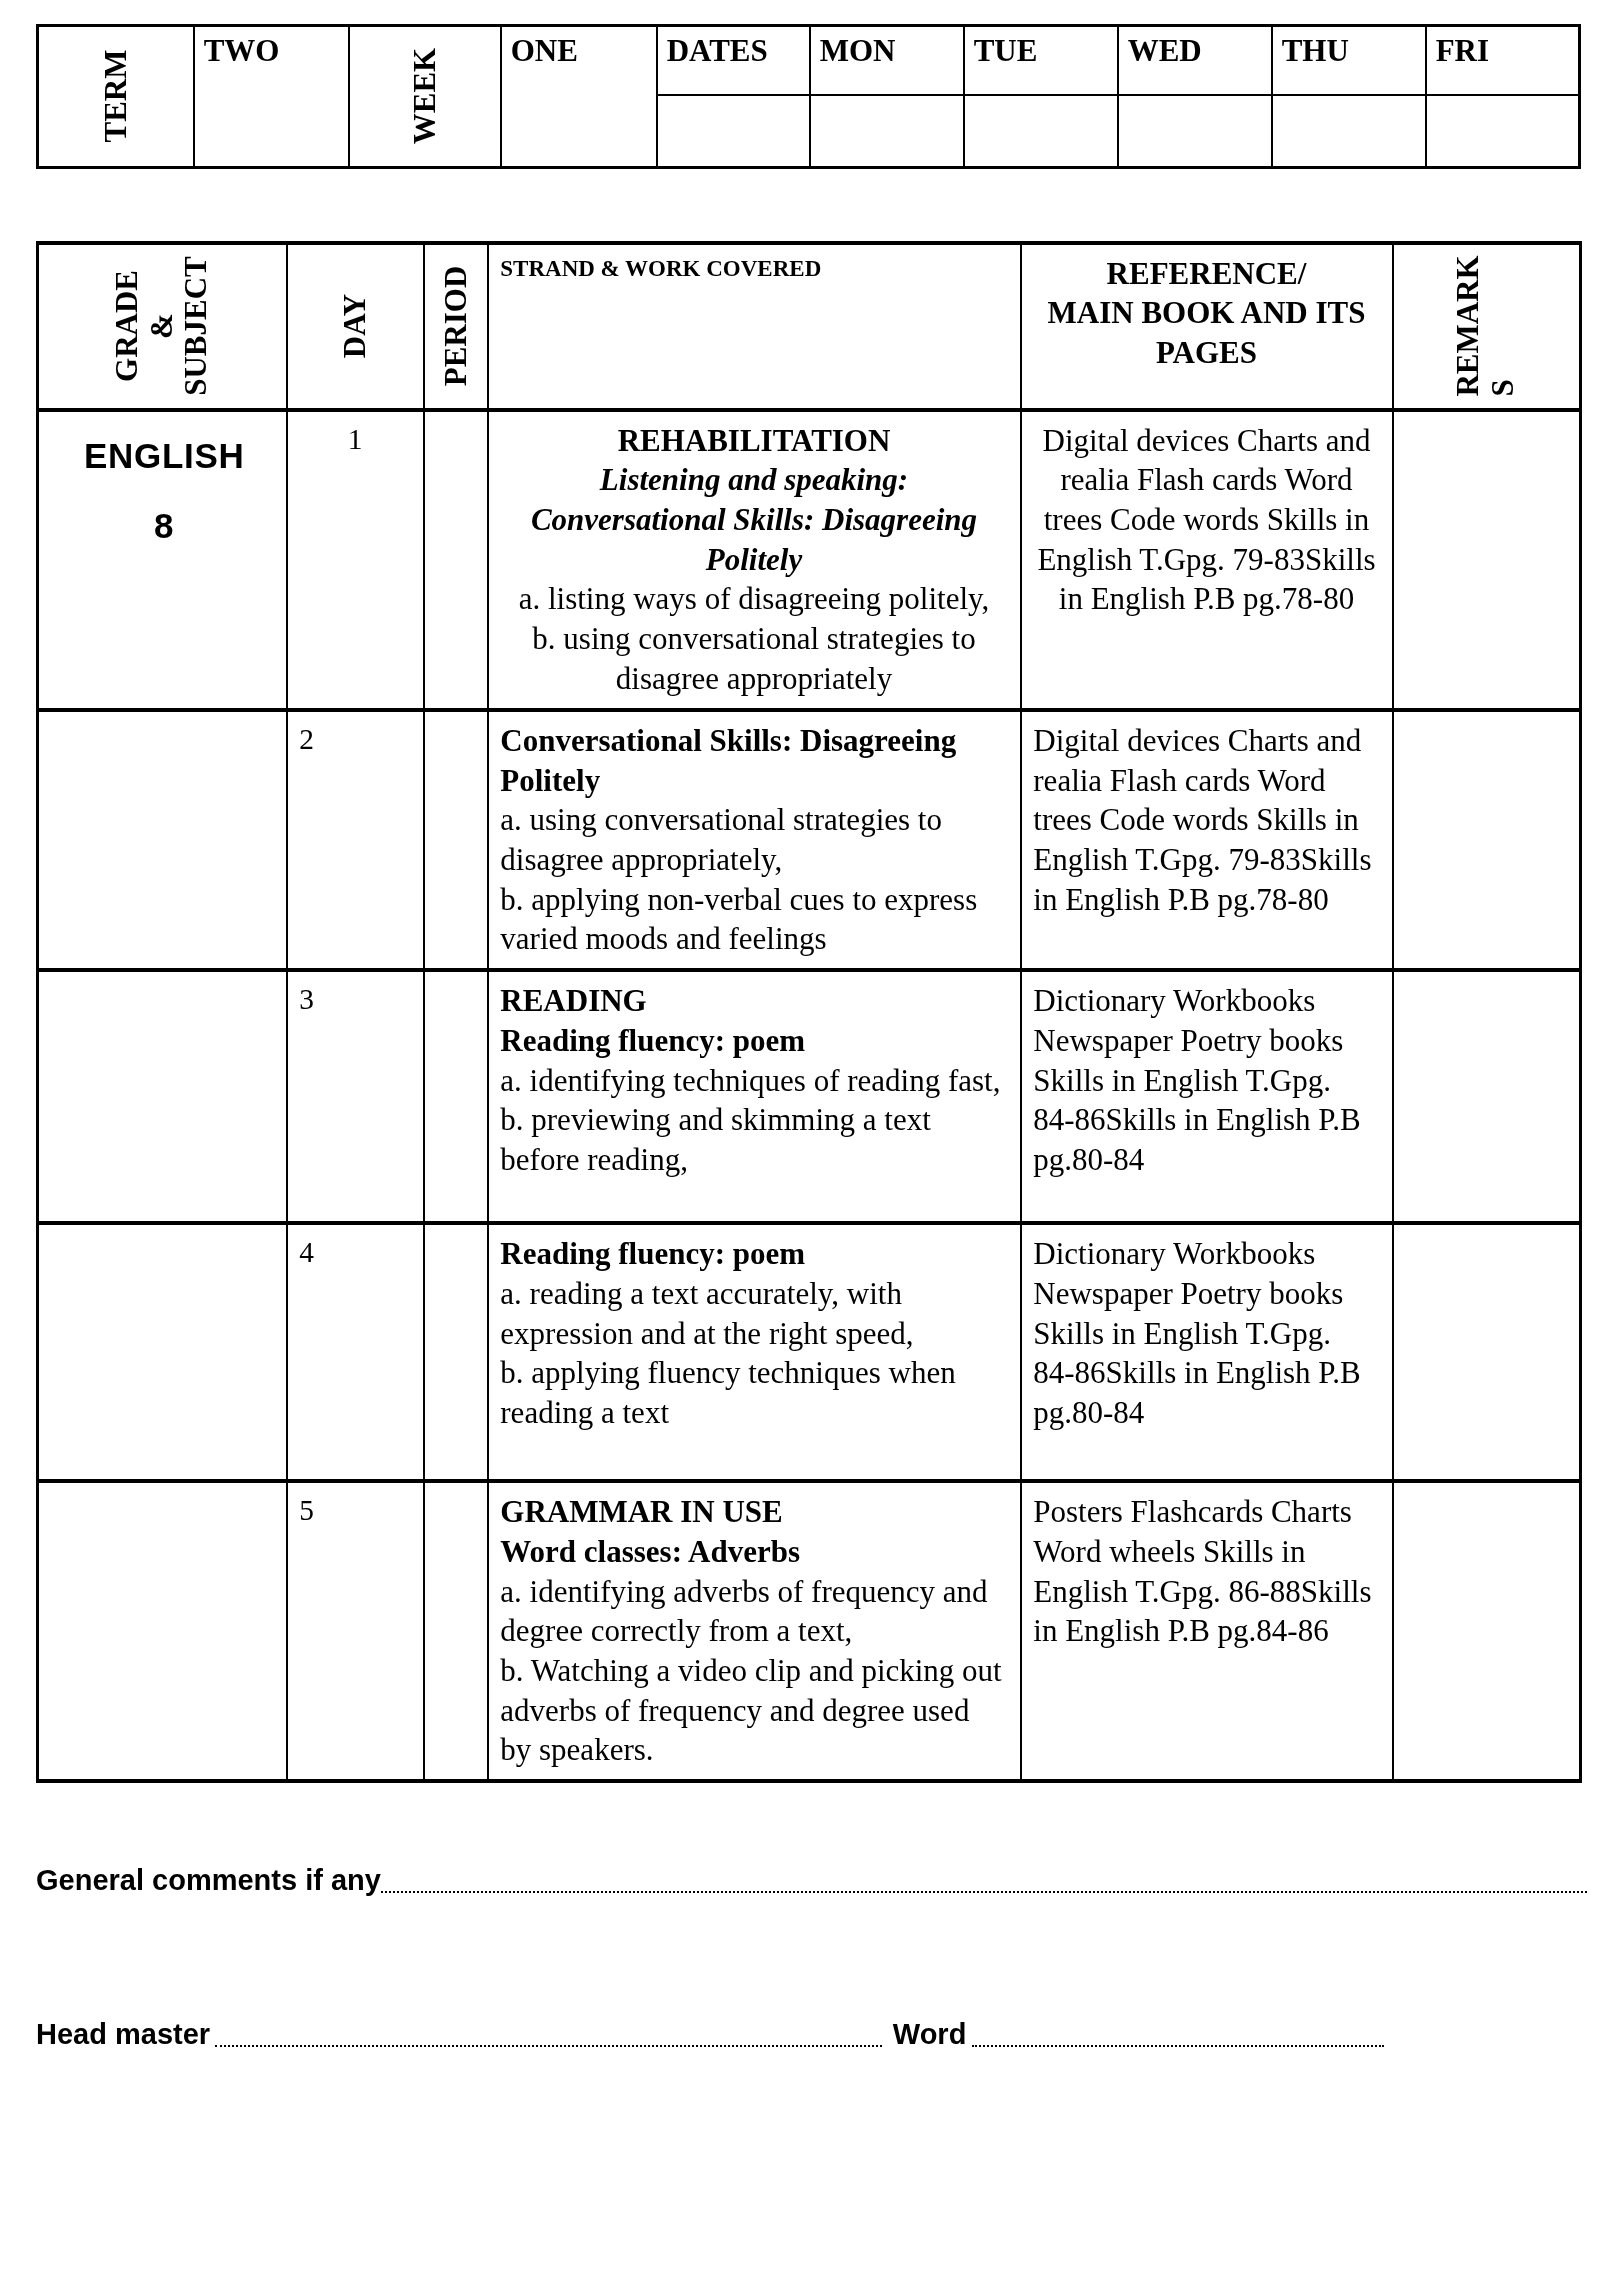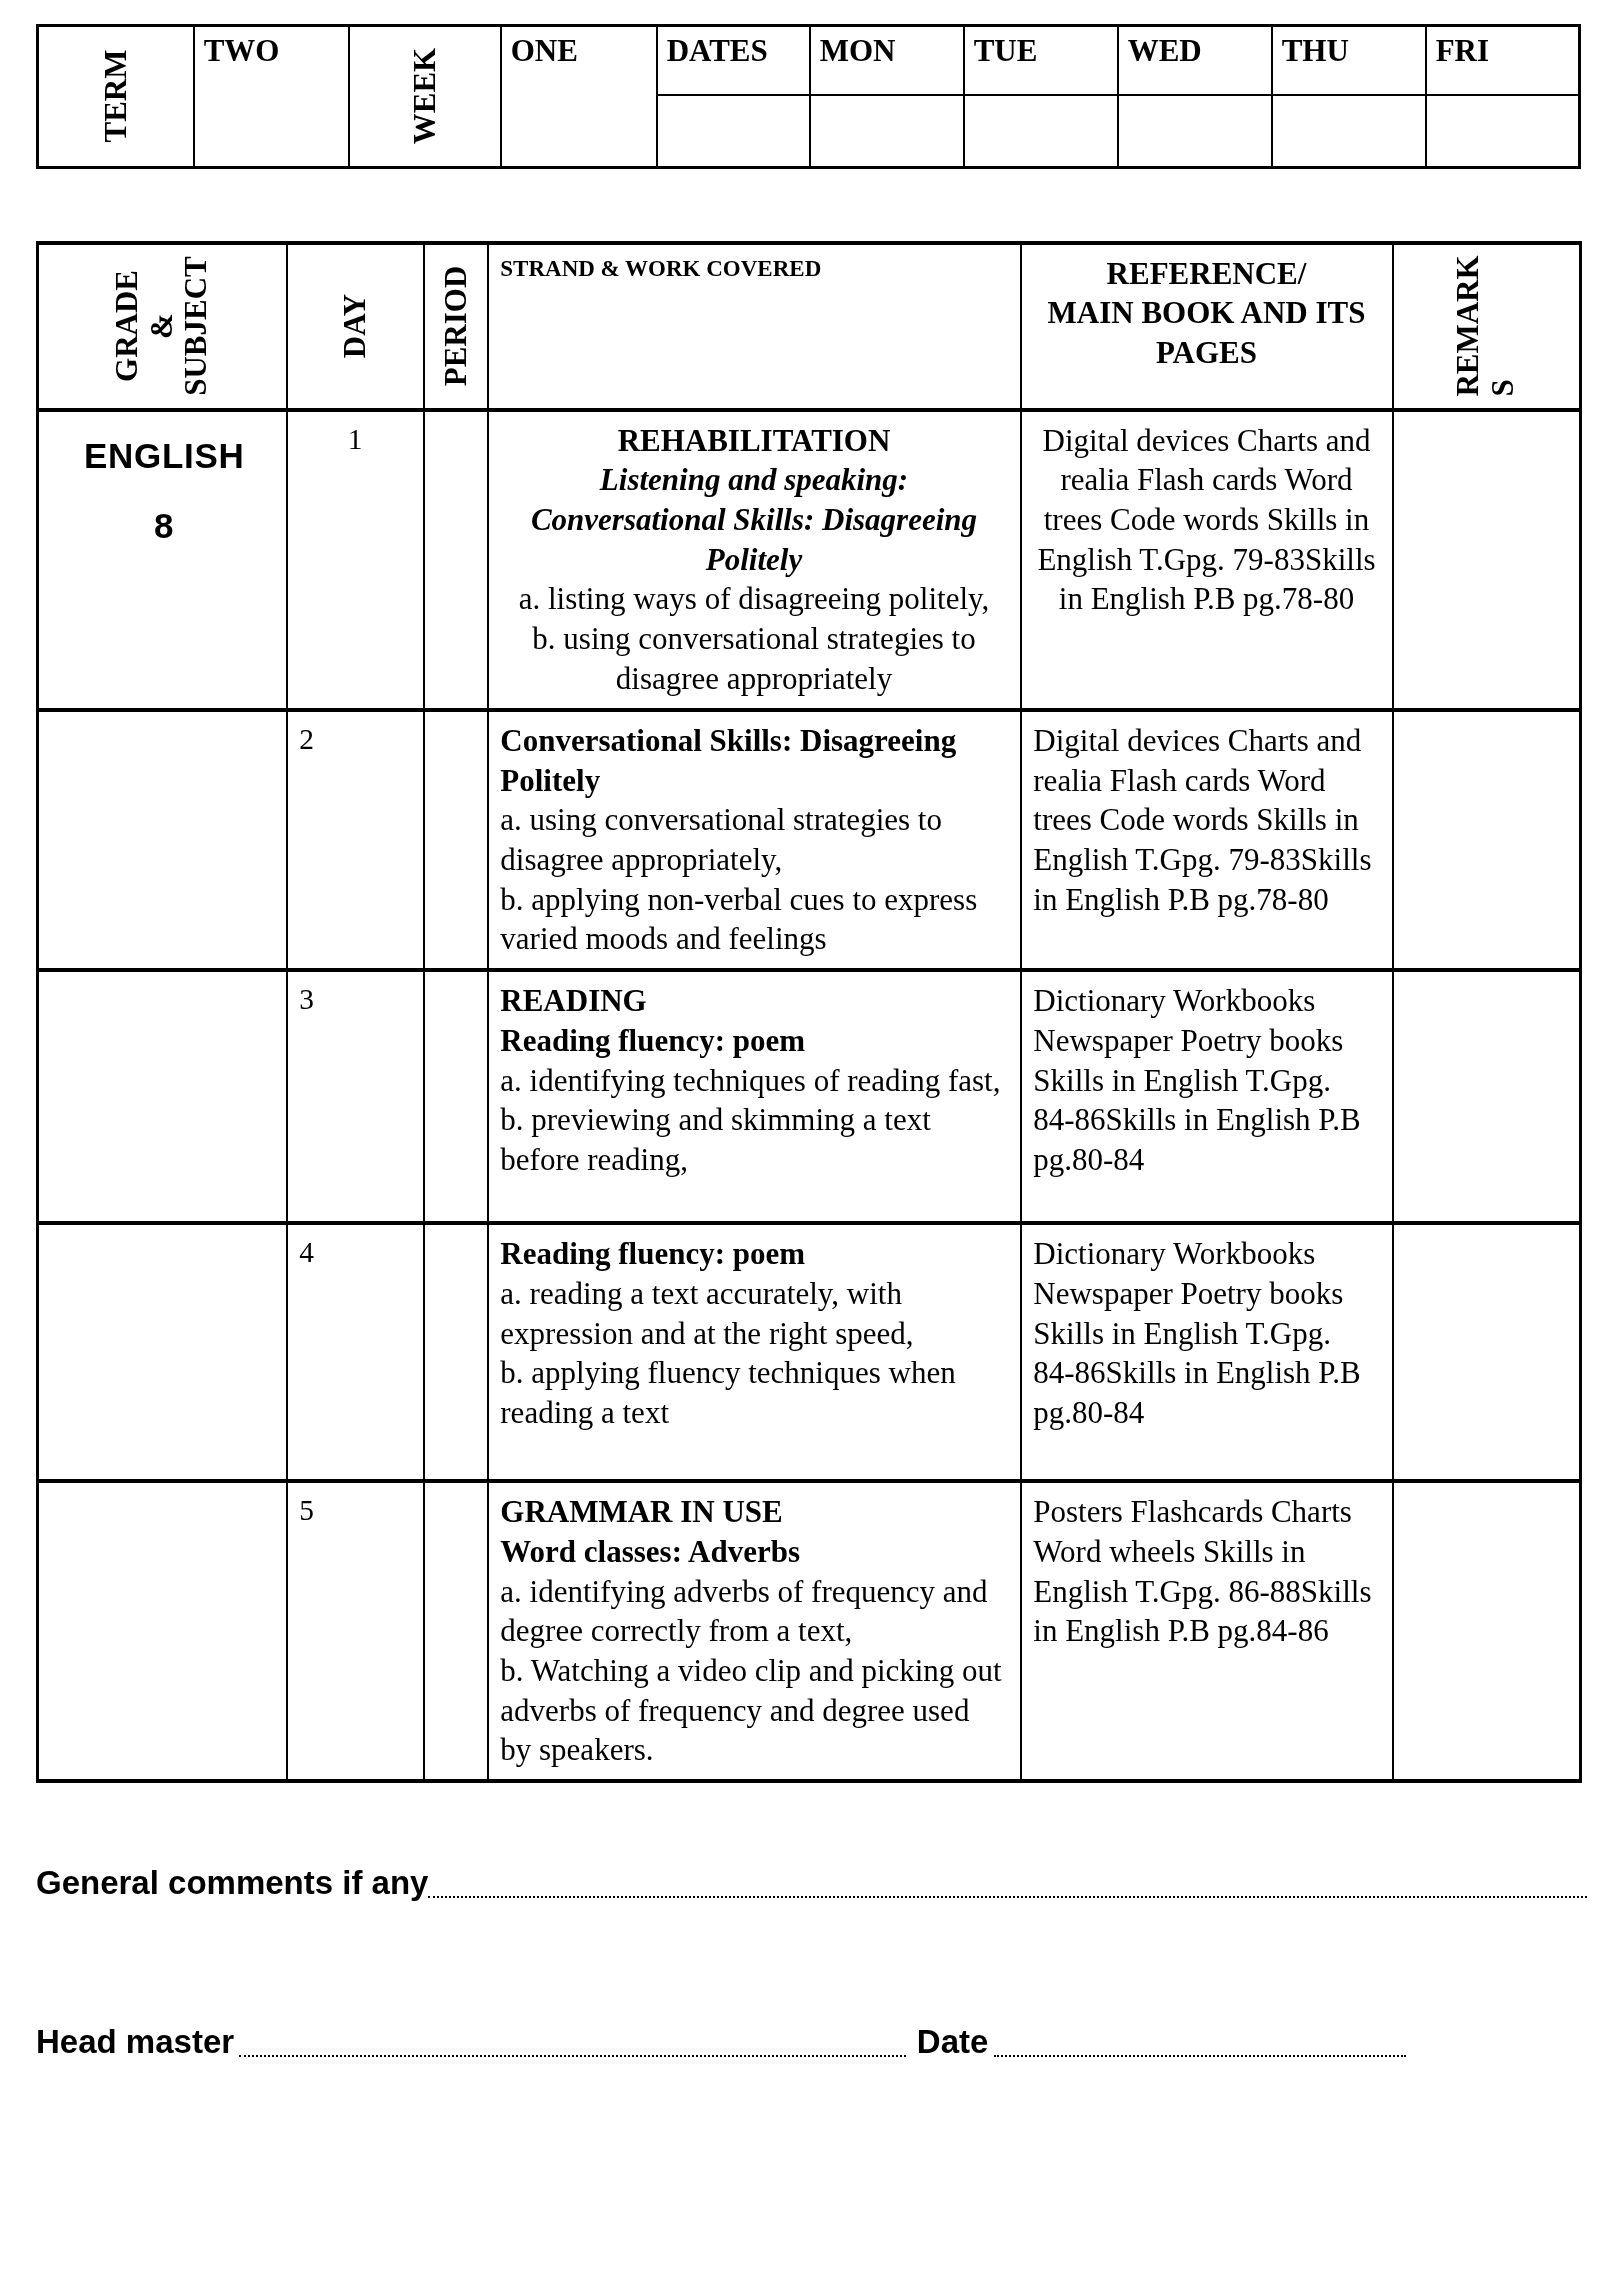--- a/index.html
+++ b/index.html
@@ -98,21 +98,21 @@
   .strand-line.bold { font-weight: bold; font-family: Liberation Serif, serif; }
   .strand-line.bolditalic { font-weight: bold; font-style: italic; }
 
   .reference-cell { line-height: 1.32; }
 
   
   .footer {
     margin-top: 79px;
     font-family: "Liberation Sans", sans-serif;
     font-weight: bold;
-    font-size: 33px;
+    font-size: 29px;
   }
   .footer-line { display: flex; align-items: flex-end; }
   .flabel { white-space: nowrap; line-height: 1.25; }
   .leader {
     border-bottom: 2px dotted #000;
     height: 6.5px;
     margin-bottom: 5.2px;
   }
   .leader.grow { flex: 1 1 auto; }
   .leader.hm { width: 667px; margin-left: 5.2px; }
@@ -269,19 +269,19 @@
   </table>
 
   <div class="footer">
     <div class="footer-line">
       <span class="flabel">General comments if any</span>
       <span class="leader grow"></span>
     </div>
     <div class="footer-line signature-line">
       <span class="flabel">Head master</span>
       <span class="leader hm"></span>
-      <span class="flabel date-label">Date</span>
+      <span class="flabel date-label">Word</span>
       <span class="leader dt"></span>
     </div>
   </div>
 
 </div>
 
 
 </body></html>

